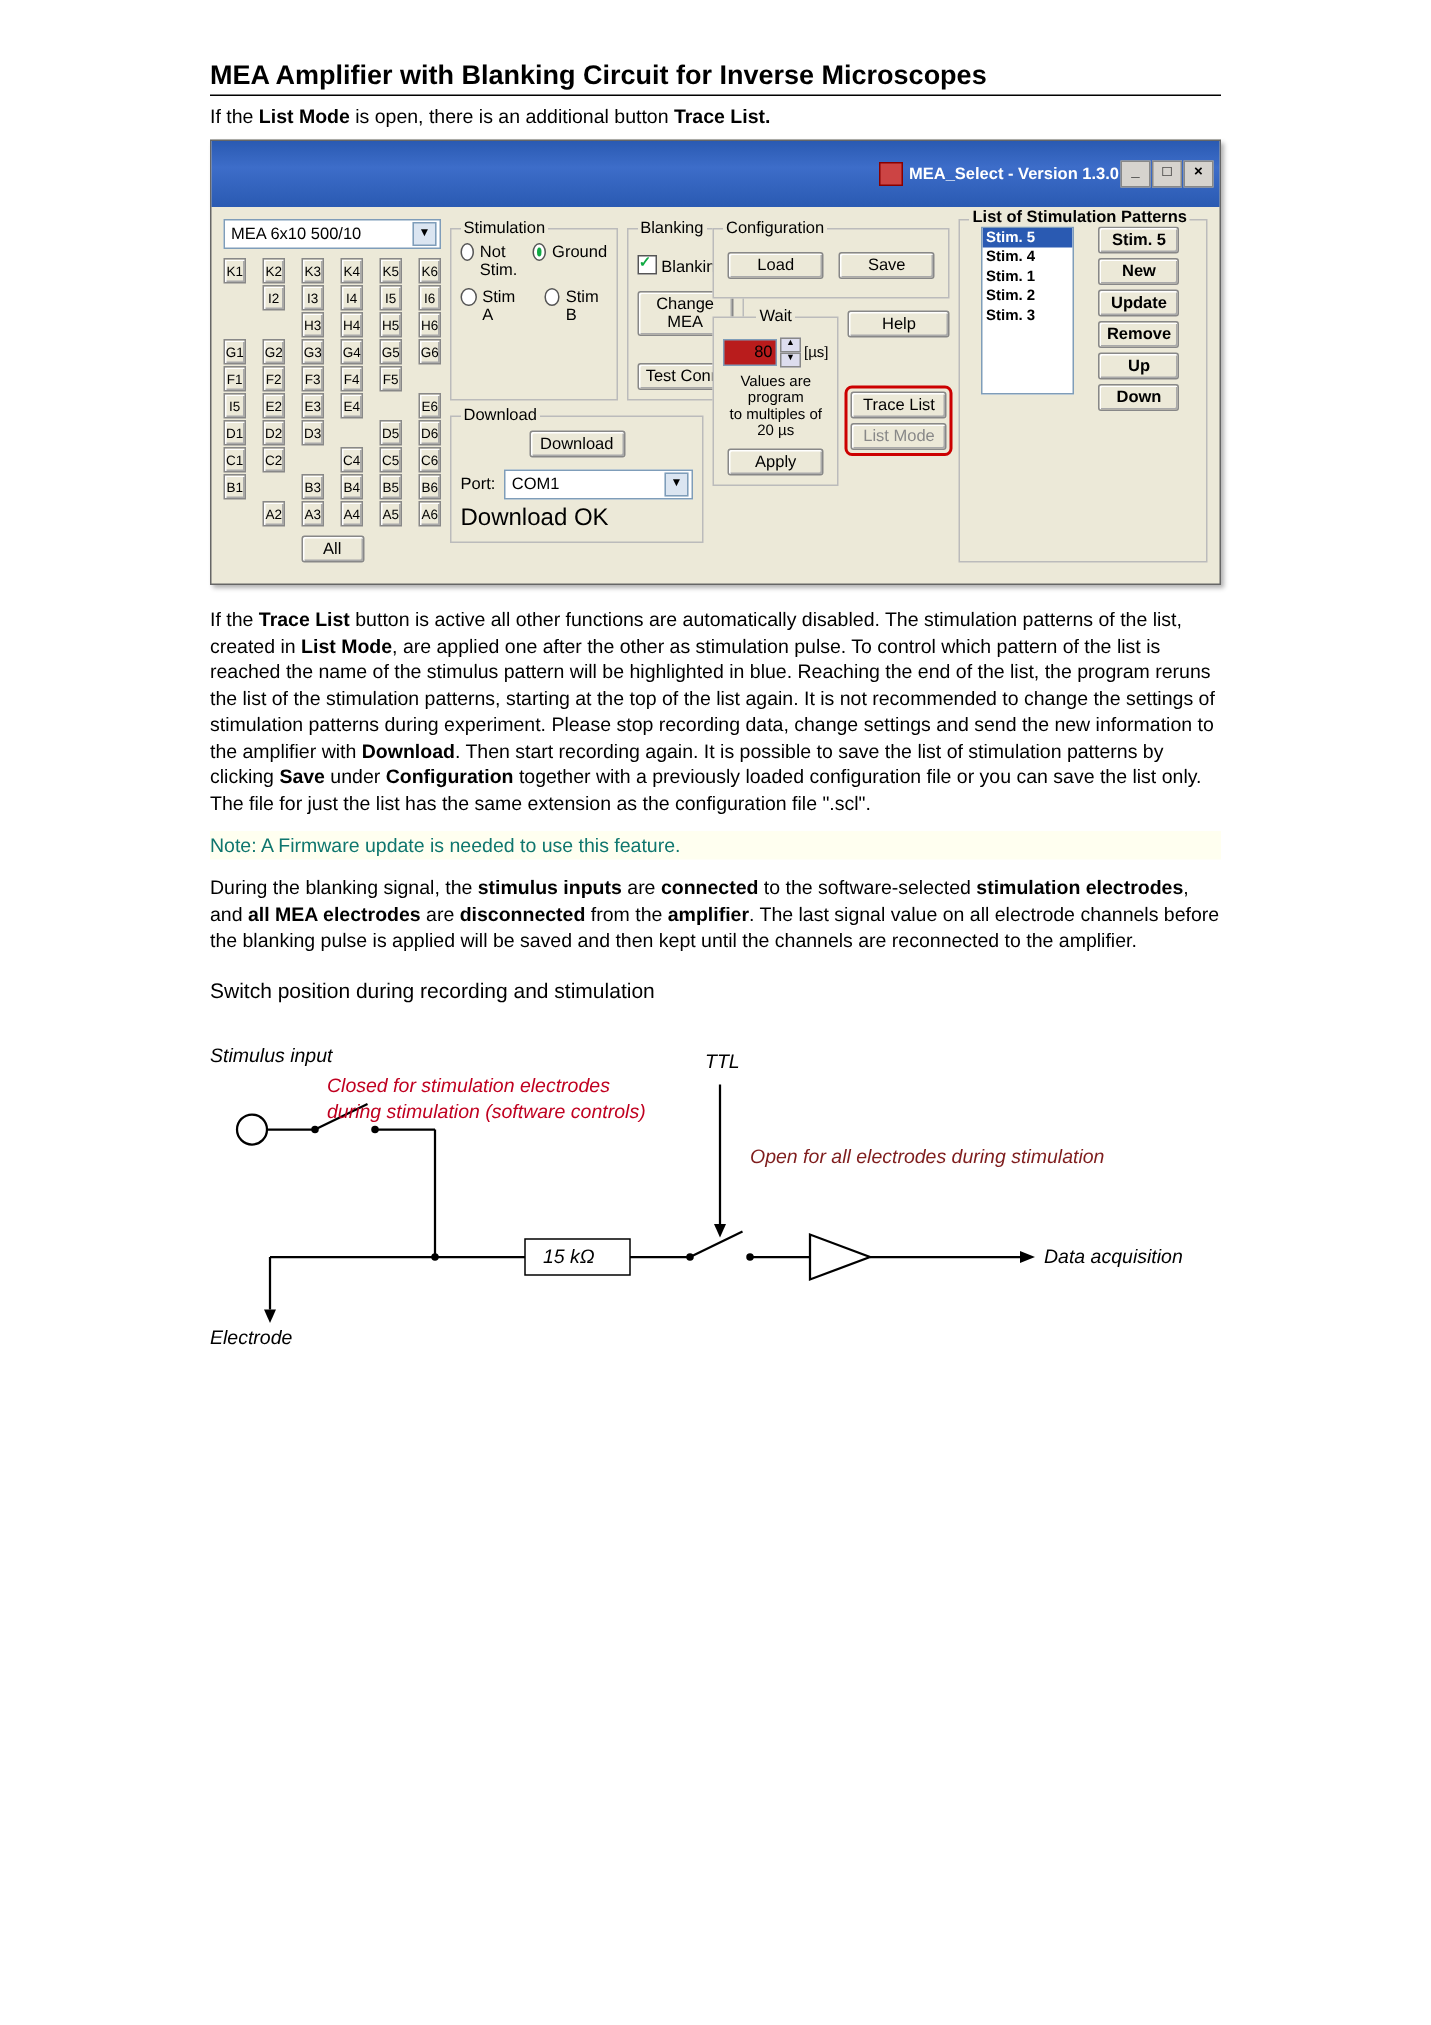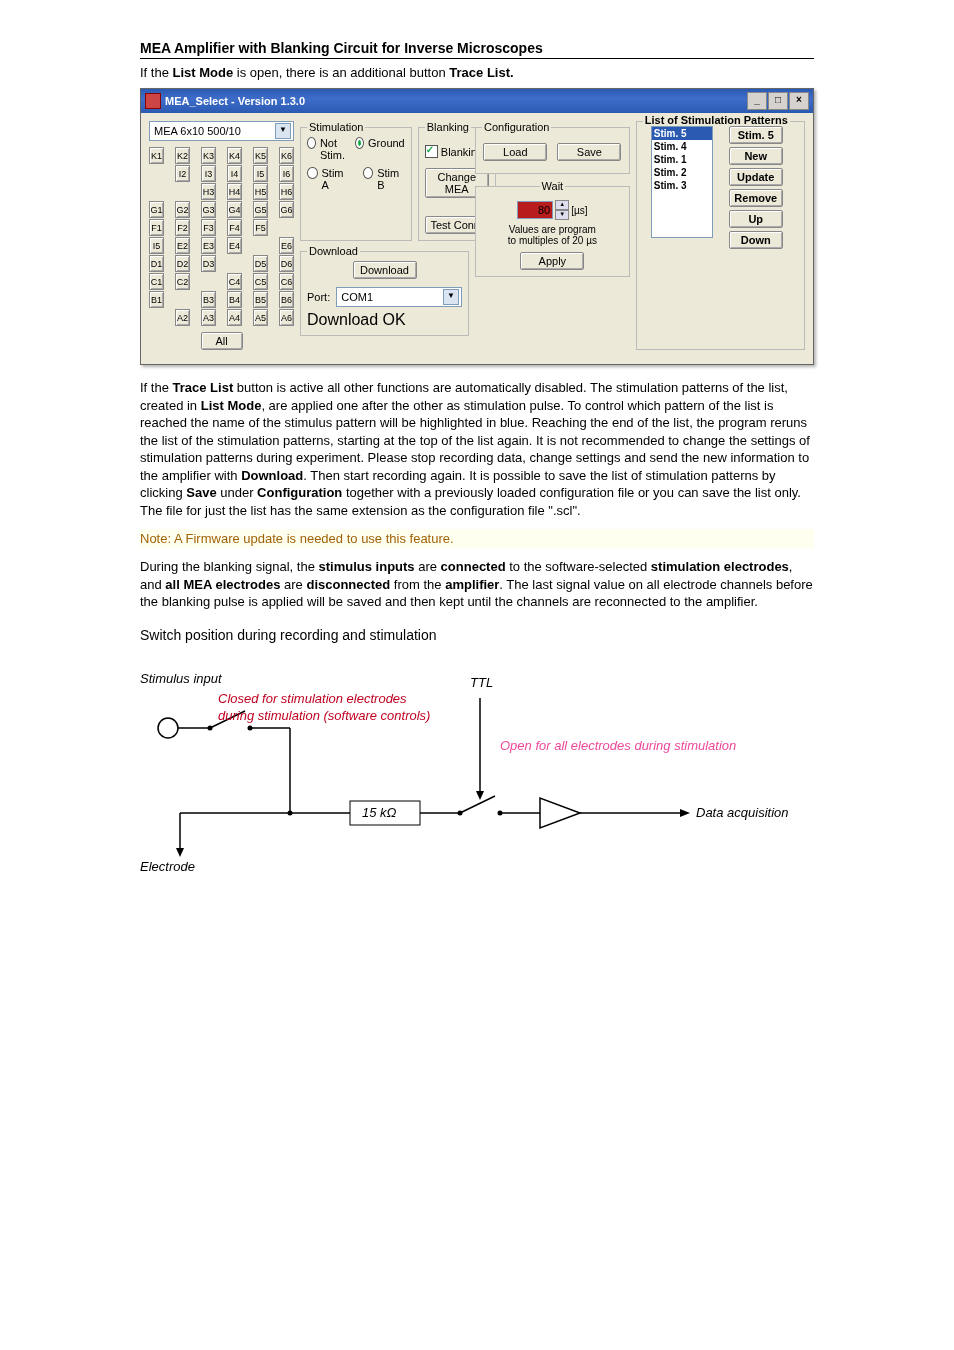--- a/index.html
+++ b/index.html
@@ -7,21 +7,21 @@
     font-size: 13px;
     color: #000;
     margin: 0;
     padding: 40px 140px 40px 140px;
     background: #fff;
     width: 954px;
     box-sizing: border-box;
   }
   .heading {
     font-weight: bold;
-    font-size: 14px;
+    font-size: 18px;
     border-bottom: 1px solid #000;
     padding-bottom: 2px;
     margin-bottom: 6px;
   }
   .intro {
     font-size: 13px;
     margin-bottom: 8px;
   }
   .bold { font-weight: bold; }
   
@@ -30,24 +30,24 @@
     background: #ece9d8;
     font-family: Tahoma, Arial, sans-serif;
     font-size: 11px;
     color: #000;
     margin-bottom: 14px;
     box-shadow: 2px 2px 3px rgba(0,0,0,0.3);
   }
   .titlebar {
     background: linear-gradient(to bottom,#2a5ab2,#3d6dc9 40%,#2a5ab2);
     color: #fff;
-    padding: 3px 4px;
+    padding: 13px 4px;
     display: flex;
     align-items: center;
-    justify-content: space-between;
+    justify-content: flex-end;
     font-weight: bold;
     font-size: 11px;
   }
   .titlebar .left { display:flex; align-items:center; gap:4px;}
   .appicon {
     width:14px; height:14px; background:#c44; border:1px solid #800; display:inline-block;
   }
   .winbtns { display:flex; gap:0;}
   .winbtn {
     width:18px; height:16px; background:#d6d3ce; border:1px solid #888; color:#000;
@@ -116,27 +116,27 @@
   .patterns-col { width:180px; border:1px solid #bbb; padding:4px 14px; display:flex; gap:16px; position:relative;font-weight:bold;}
   .patterns-col .lgd { position:absolute; top:-8px; left:6px; background:#ece9d8; font-size:11px; padding:0 2px;}
   .plist { background:#fff; border:1px solid #7f9db9; width:60px; height:110px; overflow:hidden;}
   .plist div { font-size:10px; padding:1px 2px;}
   .plist div.sel { background:#2a5ab2; color:#fff;}
   .pbtns { display:flex; flex-direction:column; gap:3px;}
   .pbtns .btn { min-width:52px;}
   .highlight-tracelist { outline:2px solid #c00; border-radius:3px; padding:2px;}
   
   p.body { font-size:13px; line-height:1.35; margin:10px 0;}
-  .note { background:#fffff0; color:#a16207; font-size:13px; padding:2px 0; margin:6px 0;}
+  .note { background:#fffff0; color:#0f766e; font-size:13px; padding:2px 0; margin:6px 0;}
   
   .diagram-title { font-size:14px; margin:16px 0 10px 0;}
   .diagram { position:relative; height:230px; font-size:13px;}
   .d-label { position:absolute;font-style:italic; }
   .d-red { color:#c00020; font-weight:normal;}
-  .d-green { color:#ec4899;}
+  .d-green { color:#7f1d1d;}
 </style>
 </head>
 <body>
 
 <div class="heading">MEA Amplifier with Blanking Circuit for Inverse Microscopes</div>
 <div class="intro">
   <span>If the </span><span class="bold">List Mode</span><span> is open, there is an additional button </span><span class="bold">Trace List.</span>
 </div>
 
 <div class="window">
@@ -298,20 +298,27 @@
             <div class="spin">
                 <div>▲</div>
                 <div>▼</div>
               </div>
             <span>[µs]</span>
           </div>
           <div>Values are program</div>
           <div>to multiples of 20 µs</div>
           <div style="margin-top:6px"><span class="btn">Apply</span></div>
         </fieldset>
+        <div style="display:flex; flex-direction:column; gap:6px; justify-content:flex-start; padding-top:2px;">
+          <span class="btn">Help</span>
+          <span class="highlight-tracelist" style="margin-top:28px;">
+            <span class="btn">Trace List</span><br>
+            <span class="btn disabled" style="margin-top:3px;">List Mode</span>
+          </span>
+        </div>
       </div>
     </div>
 
     <div class="patterns-col">
       <span class="lgd">List of Stimulation Patterns</span>
       <div class="plist" id="plist">
           <div class="sel">Stim. 5</div>
           <div>Stim. 4</div>
           <div>Stim. 1</div>
           <div>Stim. 2</div>

